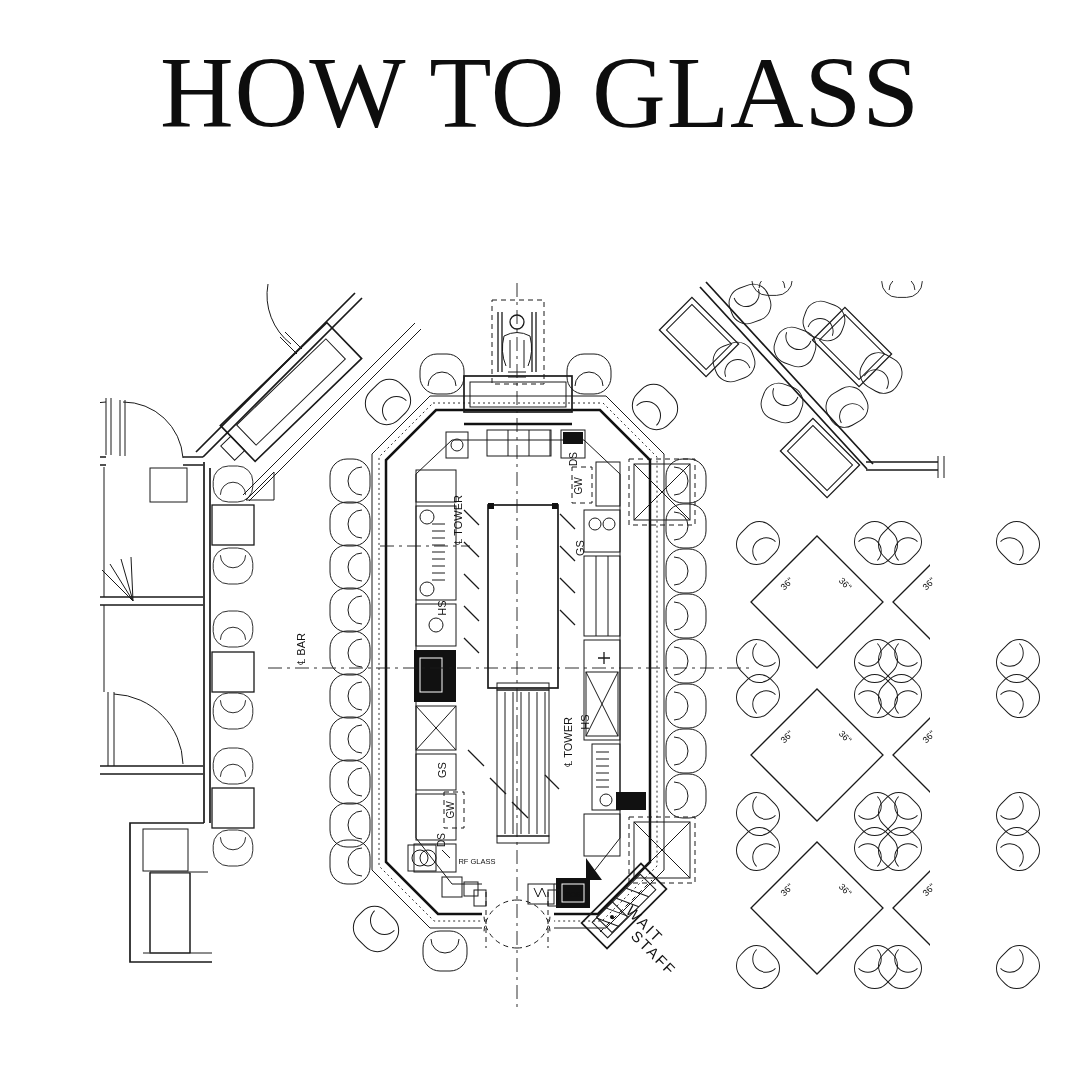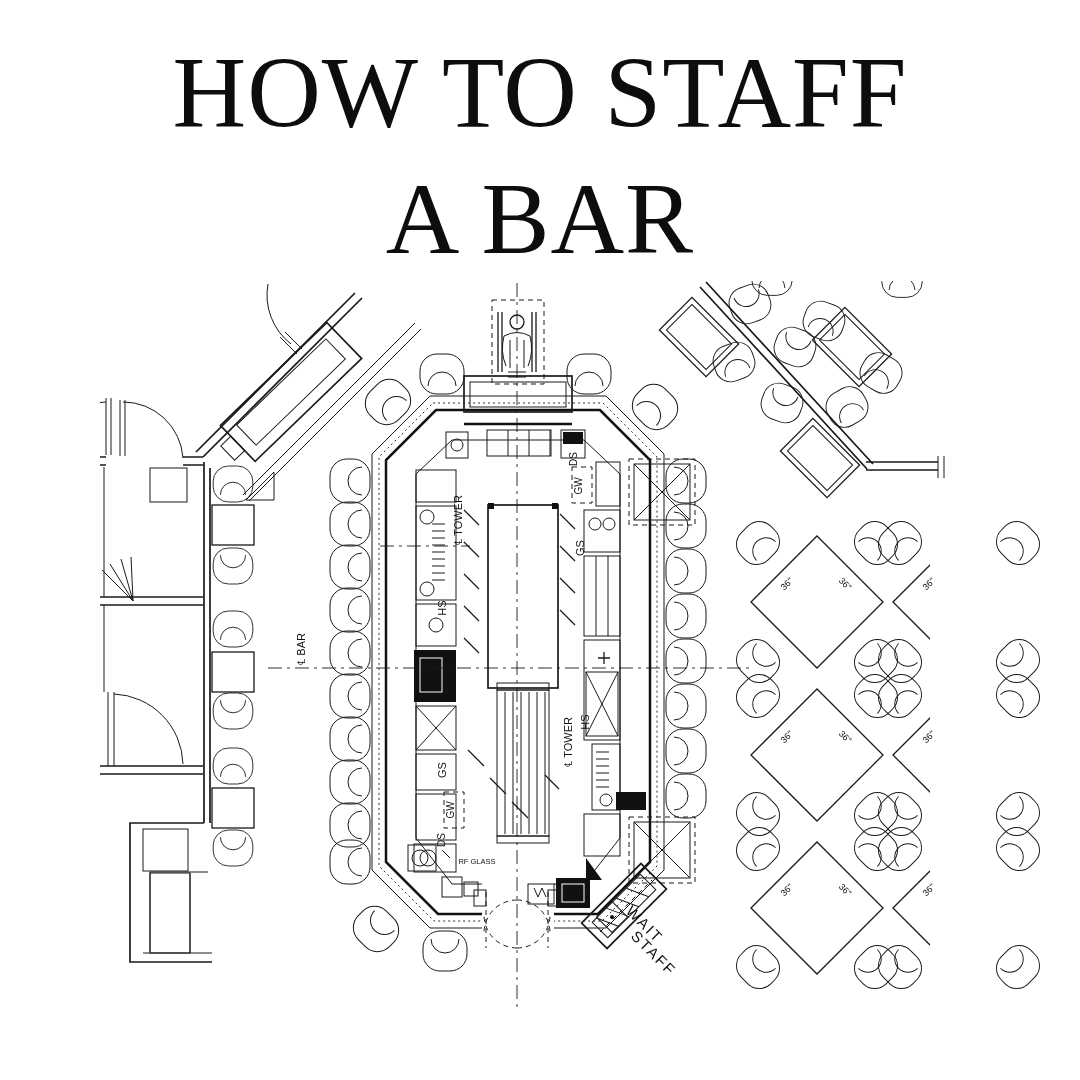--- a/index.html
+++ b/index.html
@@ -22,22 +22,21 @@
   .cl{fill:none;stroke:#1a1a1a;stroke-width:.9;stroke-dasharray:14,5,3,5;}
   .blk{fill:#111;stroke:none;}
   .wht{fill:#ffffff;stroke:none;}
   .whtln{fill:none;stroke:#fff;stroke-width:1;}
   text{font-family:"Liberation Sans",sans-serif;fill:#111;}
 </style>
 </head>
 <body>
 
 <div class="title">
-  <div>HOW TO STAFF</div>
-  <div>A BAR</div>
+  <div>HOW TO GLASS</div>
 </div>
 
 <svg class="plan" width="1080" height="1080" viewBox="0 0 1080 1080">
   <defs>
     <clipPath id="clipPlan">
         <rect x="100" y="281" width="945" height="731"></rect>
       </clipPath>
     <clipPath id="clipTables">
         <rect x="100" y="281" width="830" height="731"></rect>
       </clipPath>

